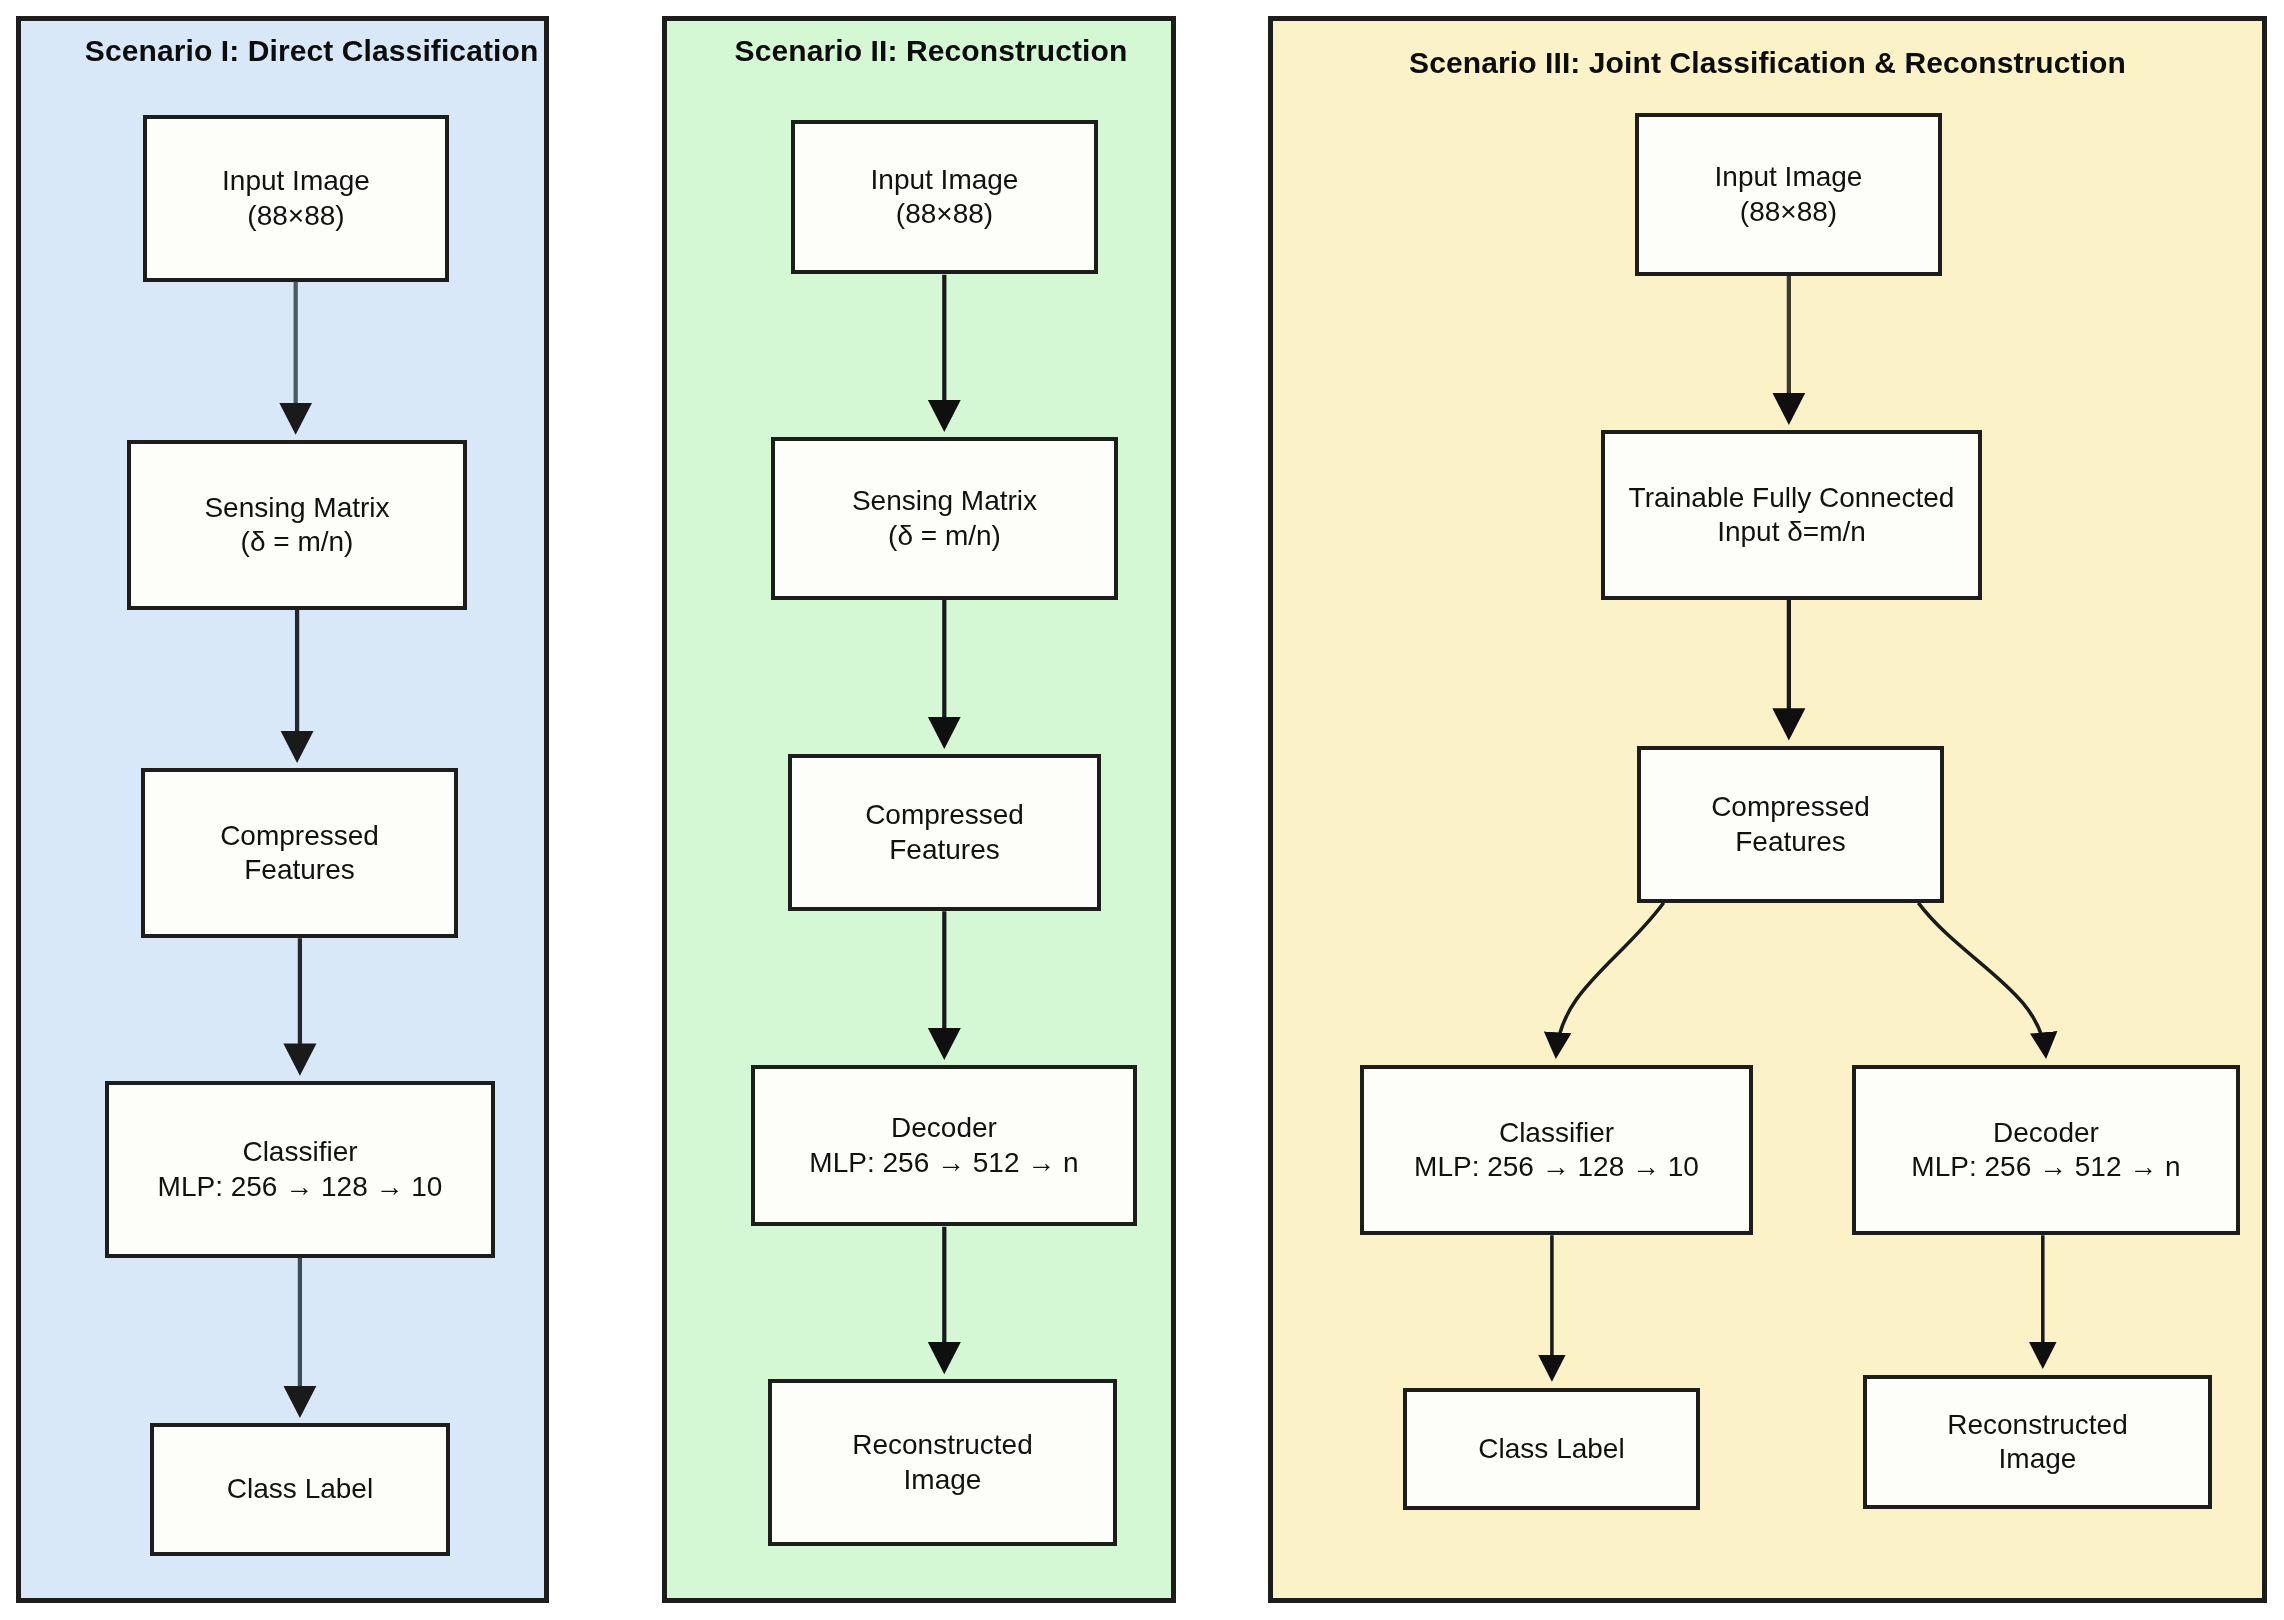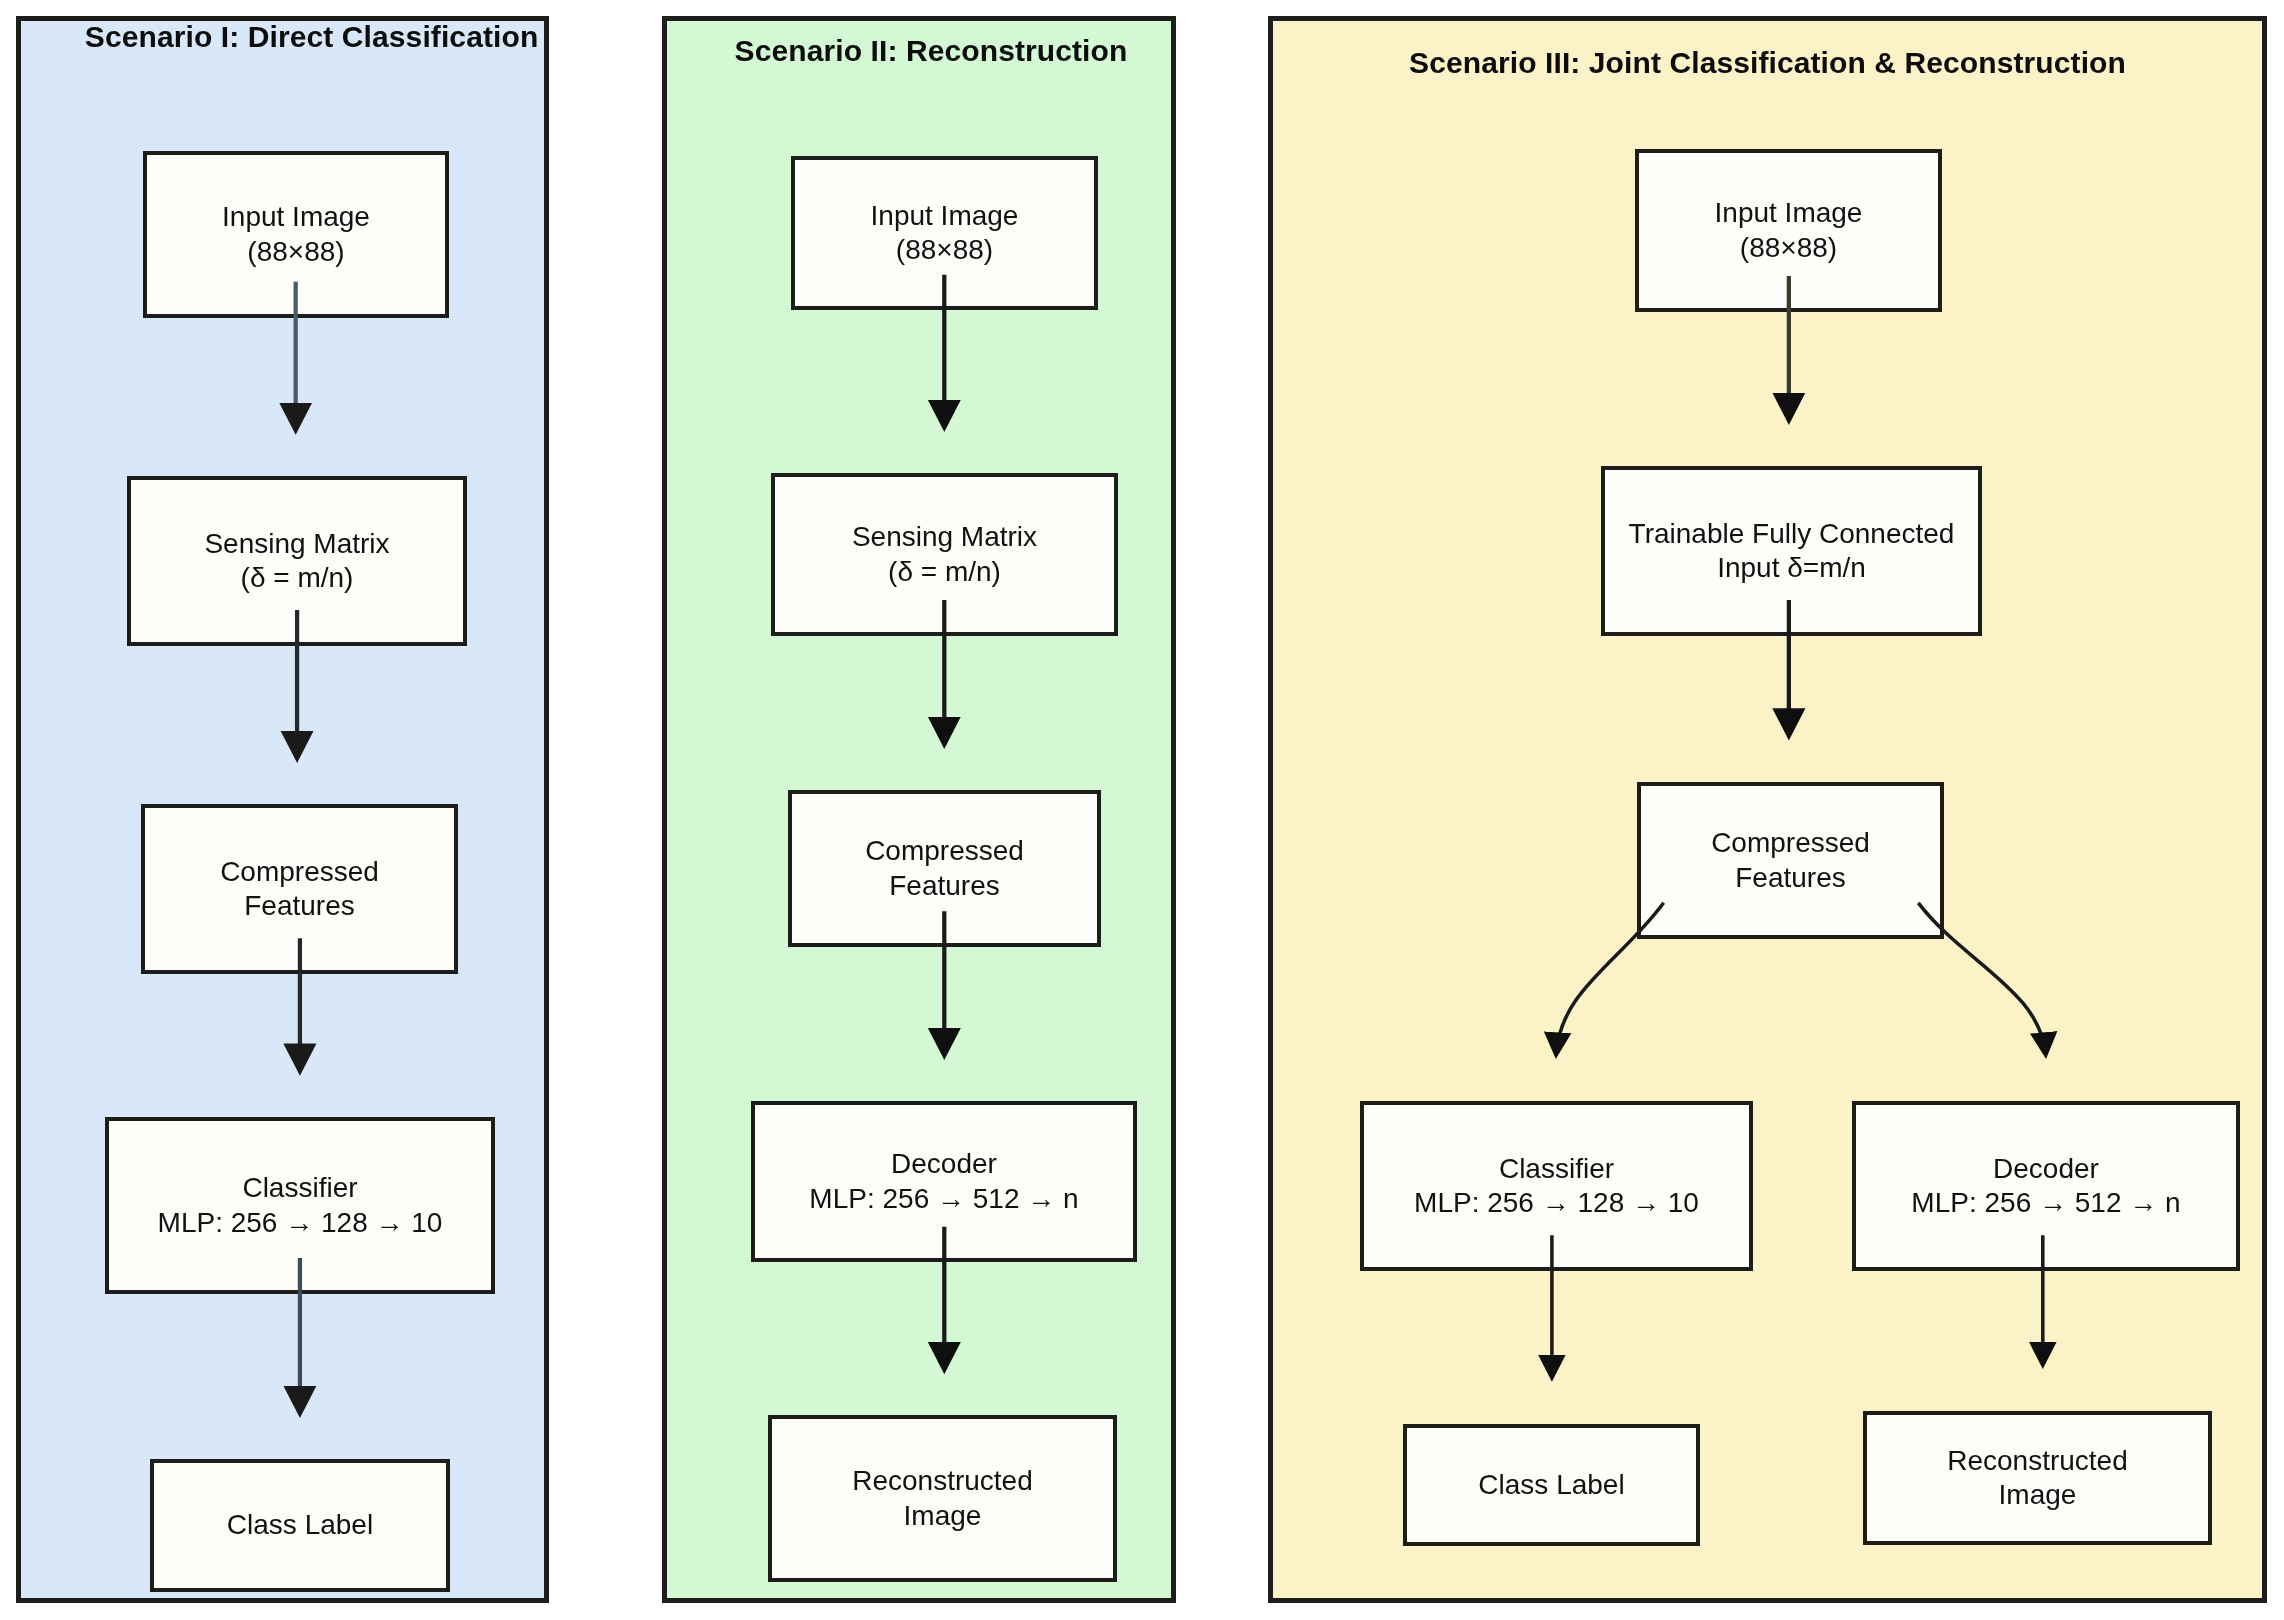--- a/index.html
+++ b/index.html
@@ -39,21 +39,20 @@
   }
   .node {
     position: absolute;
     background: #fdfdfa;
     border: 4.2px solid #1d1d1b;
     box-sizing: border-box;
     display: flex;
     align-items: center;
     justify-content: center;
     text-align: center;
-    margin-top: 36px;
   }
   .node .node-text {
     font-size: 28px;
     line-height: 1.22;
     color: #111111;
     padding: 0 7px;
   }
   .node .node-text .l2 {
     display: block;
   }
@@ -65,21 +64,21 @@
     pointer-events: none;
   }
 </style>
 </head>
 <body>
 
 <div class="canvas">
 
   <div class="panel" style="left:15.6px; top:15.6px; width:533px; height:1587px; background:#d9e8f9;">
   </div>
-  <div class="panel-title" style="left:15.6px; top:20px; width:592px;">Scenario I: Direct Classification</div>
+  <div class="panel-title" style="left:15.6px; top:34px; width:592px;">Scenario I: Direct Classification</div>
 
   <div class="node" style="left:143px; top:115px; width:306px; height:167px;">
     <div class="node-text">
       <span>Input Image</span>
       <span class="l2">(88×88)</span>
     </div>
   </div>
 
   <div class="node" style="left:127px; top:440px; width:340px; height:170px;">
     <div class="node-text">

